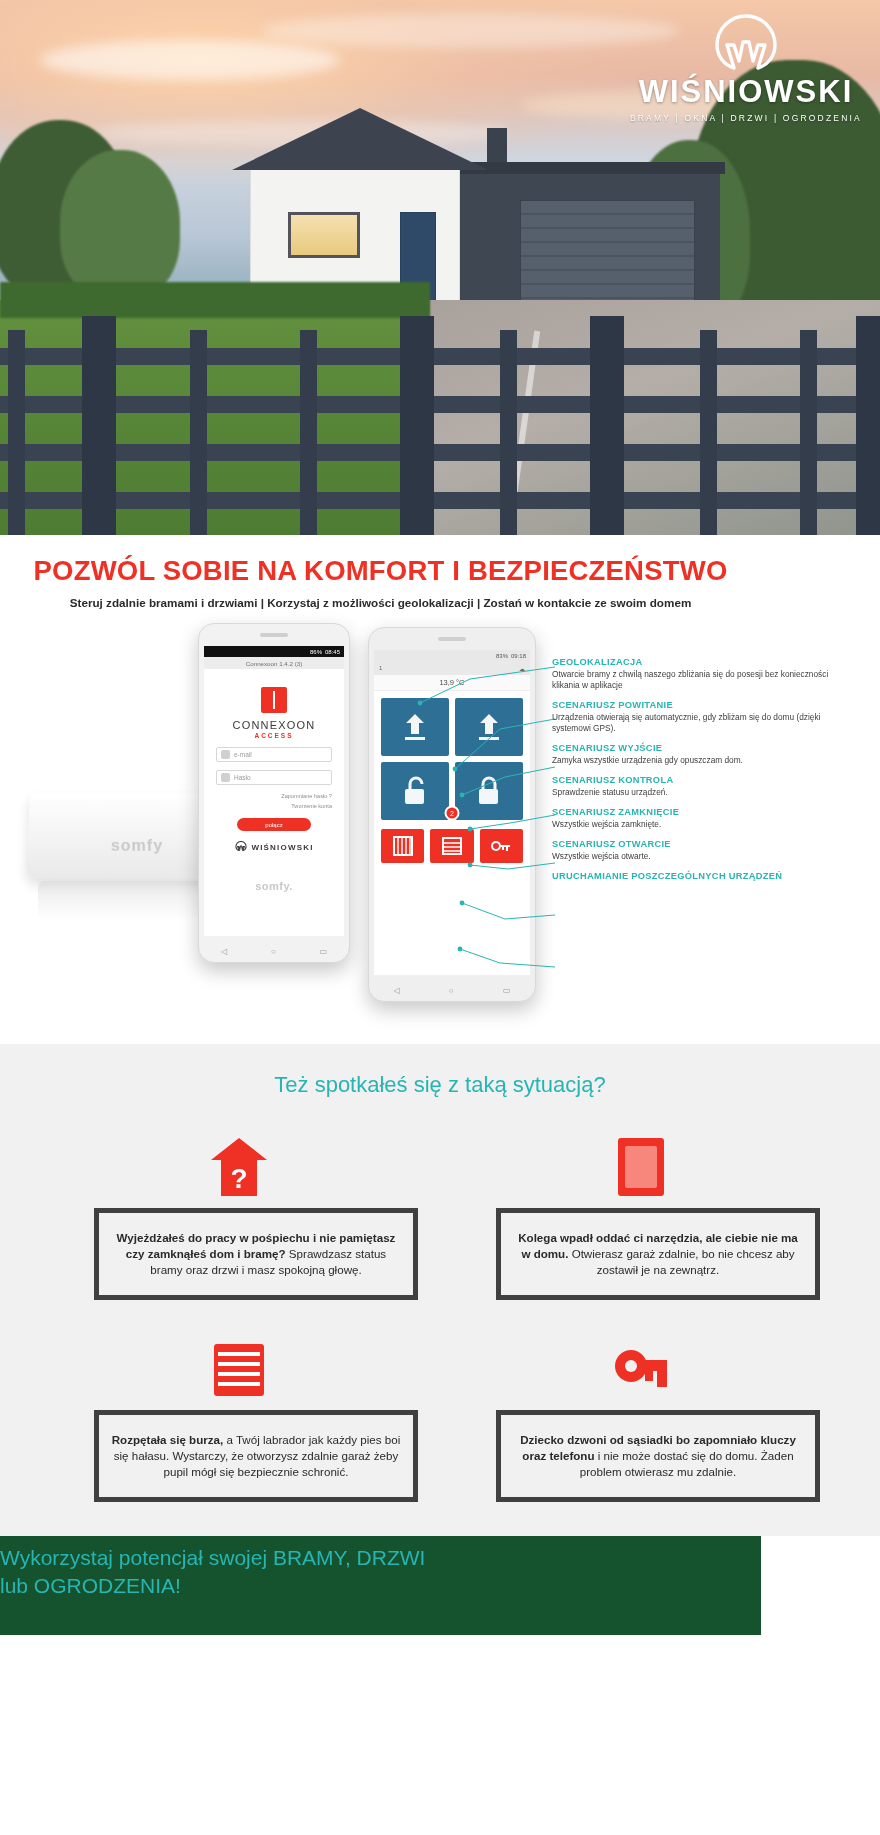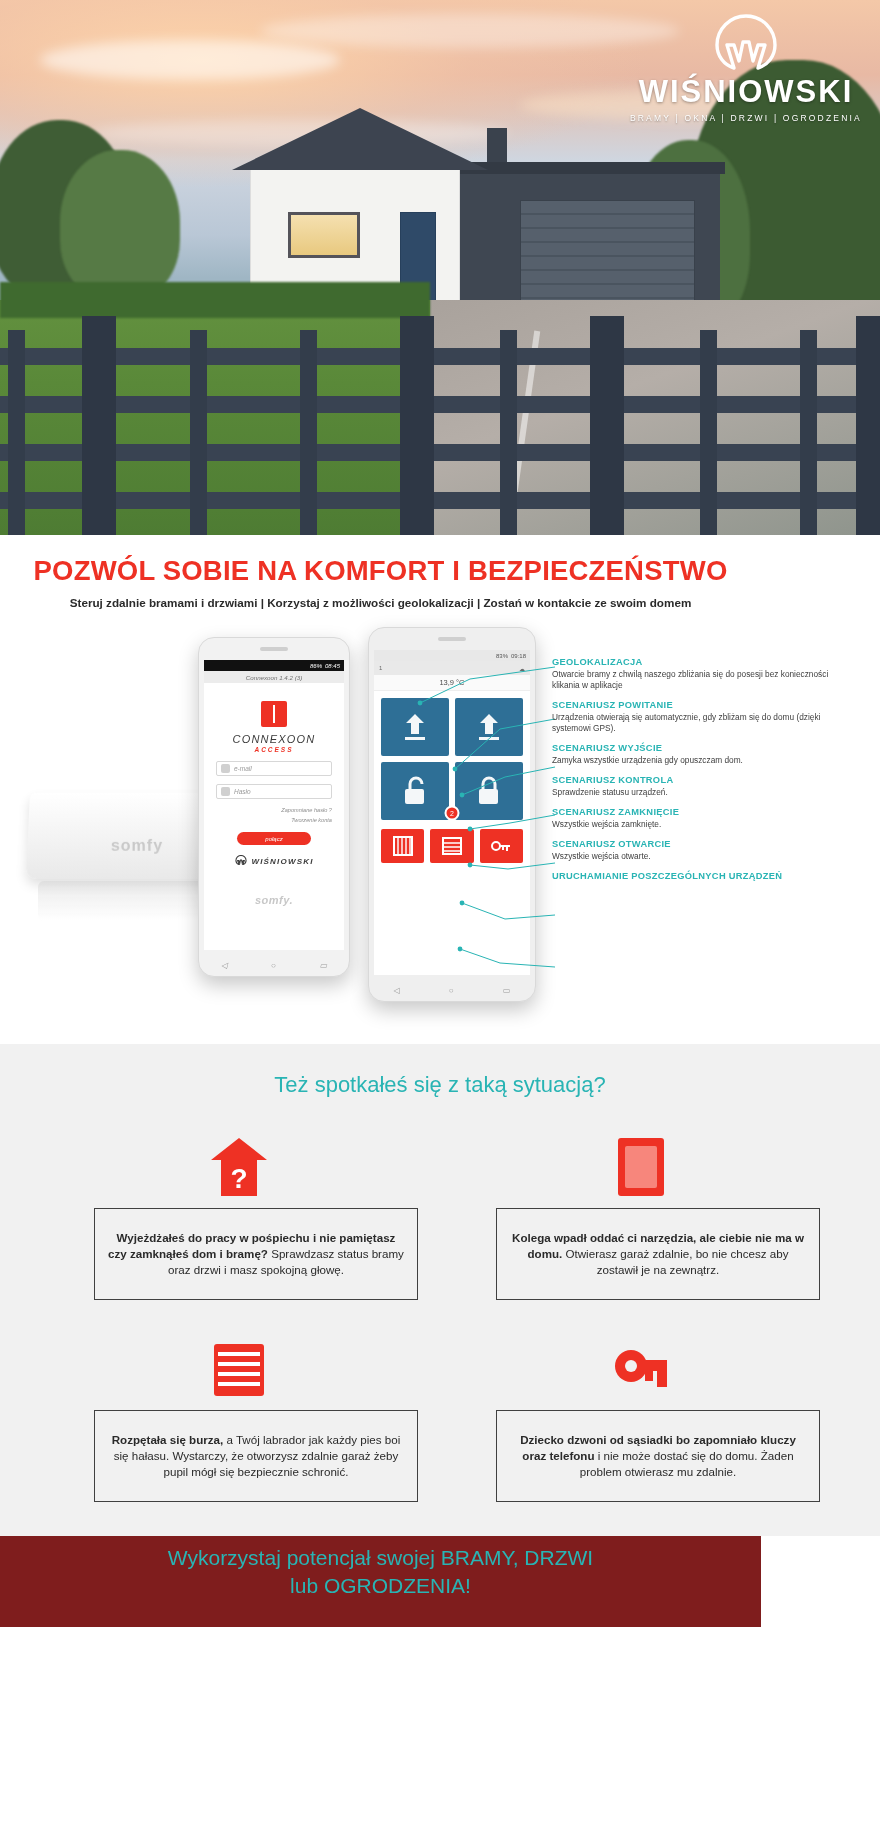--- a/index.html
+++ b/index.html
@@ -154,21 +154,21 @@
     background: linear-gradient(rgba(210,210,210,.45), rgba(255,255,255,0));
     border-radius: 6px;
   }
 
   
   .phone {
     position: absolute; background: #f2f2f2; border-radius: 16px;
     box-shadow: 0 8px 20px rgba(0,0,0,.22);
     border: 1px solid #d9d9d9;
   }
-  .phone-left { left: 198px; top: 18px; width: 152px; height: 340px; font-style: italic; }
+  .phone-left { left: 198px; top: 4px; width: 152px; height: 340px; }
   .phone-right { left: 368px; top: 8px; width: 168px; height: 375px; background:#efefef;}
 
   .phone-screen {
     position: absolute; left: 5px; right: 5px; top: 22px; bottom: 26px;
     background: #fff; overflow: hidden;
   }
   .phone-notch {
     position: absolute; top: 9px; left: 50%; transform: translateX(-50%);
     width: 28px; height: 4px; background: #cfcfcf; border-radius: 2px;
   }
@@ -261,30 +261,30 @@
   .sit-title {
     text-align: center; color: #29b4b4; font-size: 22px; margin-bottom: 26px;
   }
   .sit-grid {
     width: 760px; margin: 0 auto; display: grid; grid-template-columns: 1fr 1fr;
     gap: 26px 44px;
   }
   .sit-cell { text-align: center; }
   .sit-icon { height: 74px; display: flex; align-items: flex-end; justify-content: center; margin-bottom: 10px; }
   .sit-box {
-    border: 1px solid #404040; background: #f1f1f1; padding: 12px 12px;
+    border: 5px solid #404040; background: #f1f1f1; padding: 12px 12px;
     font-size: 11.6px; line-height: 1.38; color: #2a2a2a; min-height: 92px;
     display: flex; align-items: center; justify-content: center; margin-left: 34px;
   }
   .sit-box p { width: 100%; }
   .sit-box b { font-weight: bold; }
 
   
   .footer {
-    background: #7f1d1d; padding: 8px 0 26px; text-align: center;
+    background: #14532d; padding: 8px 0 34px; text-align: left;
   }
   .footer-line {
     color: #29b4b4; font-size: 21px; line-height: 1.35;
   }
 </style>
 </head>
 <body>
 
 <div class="page">
 

